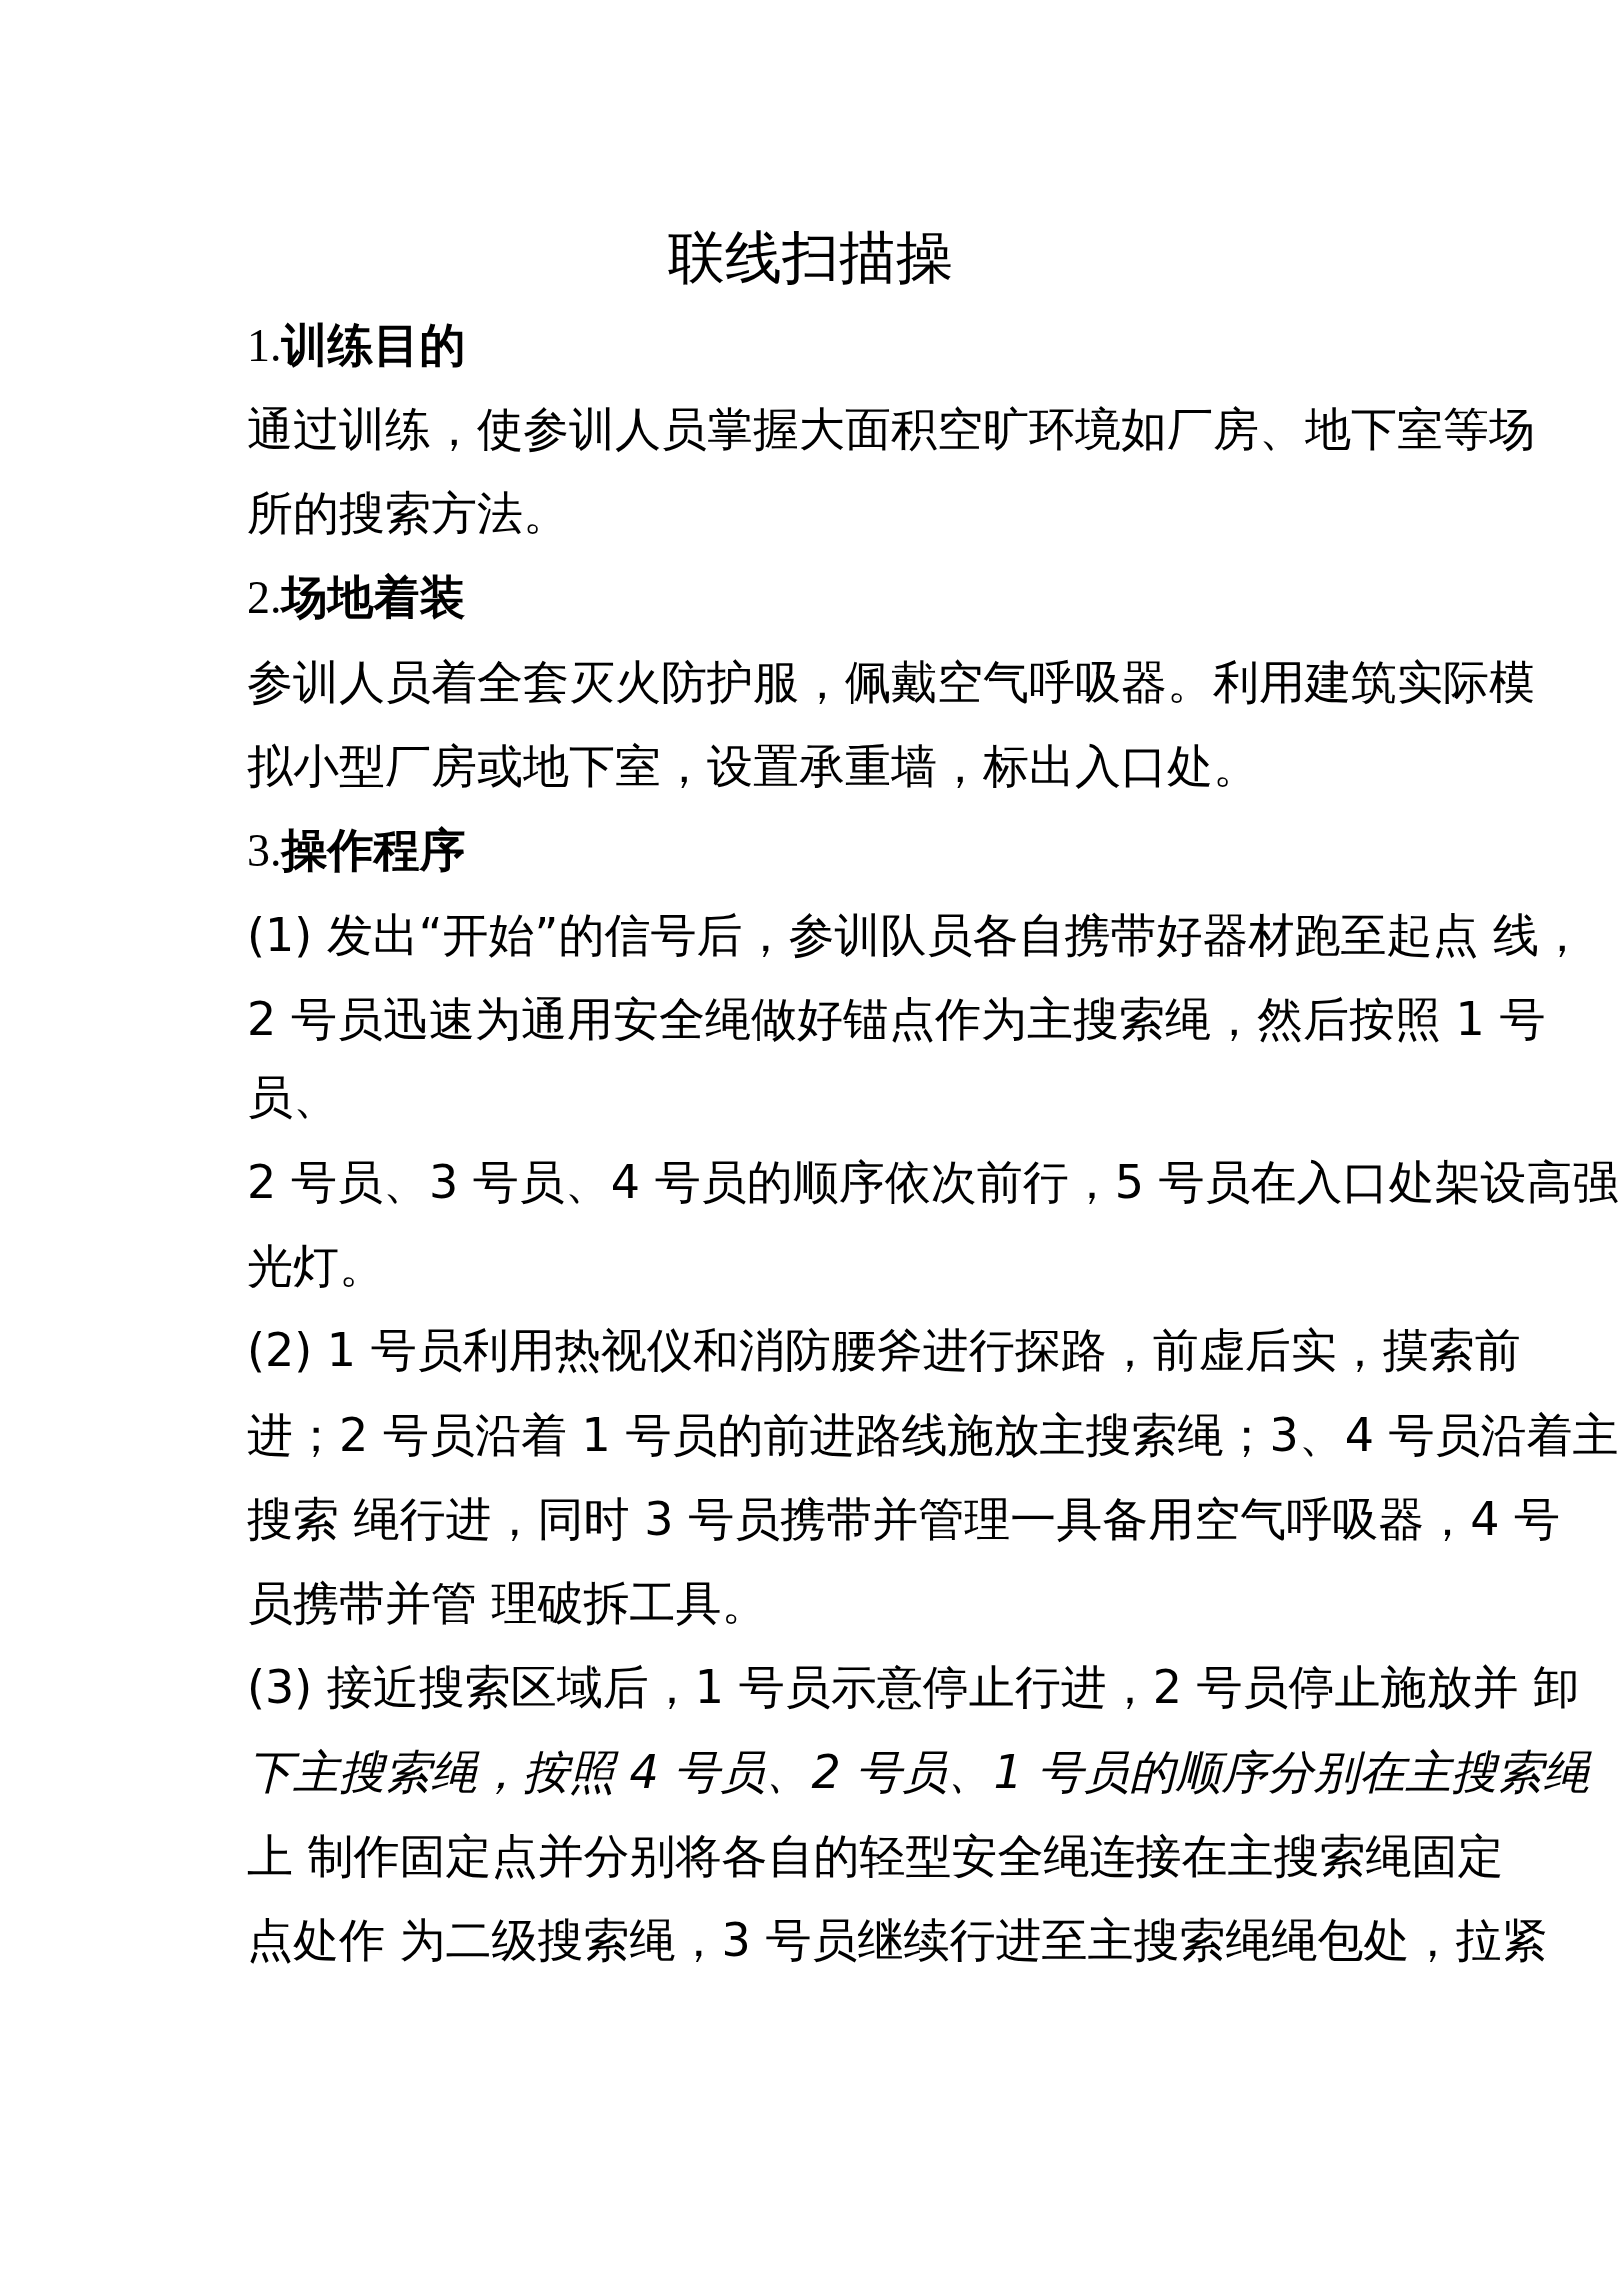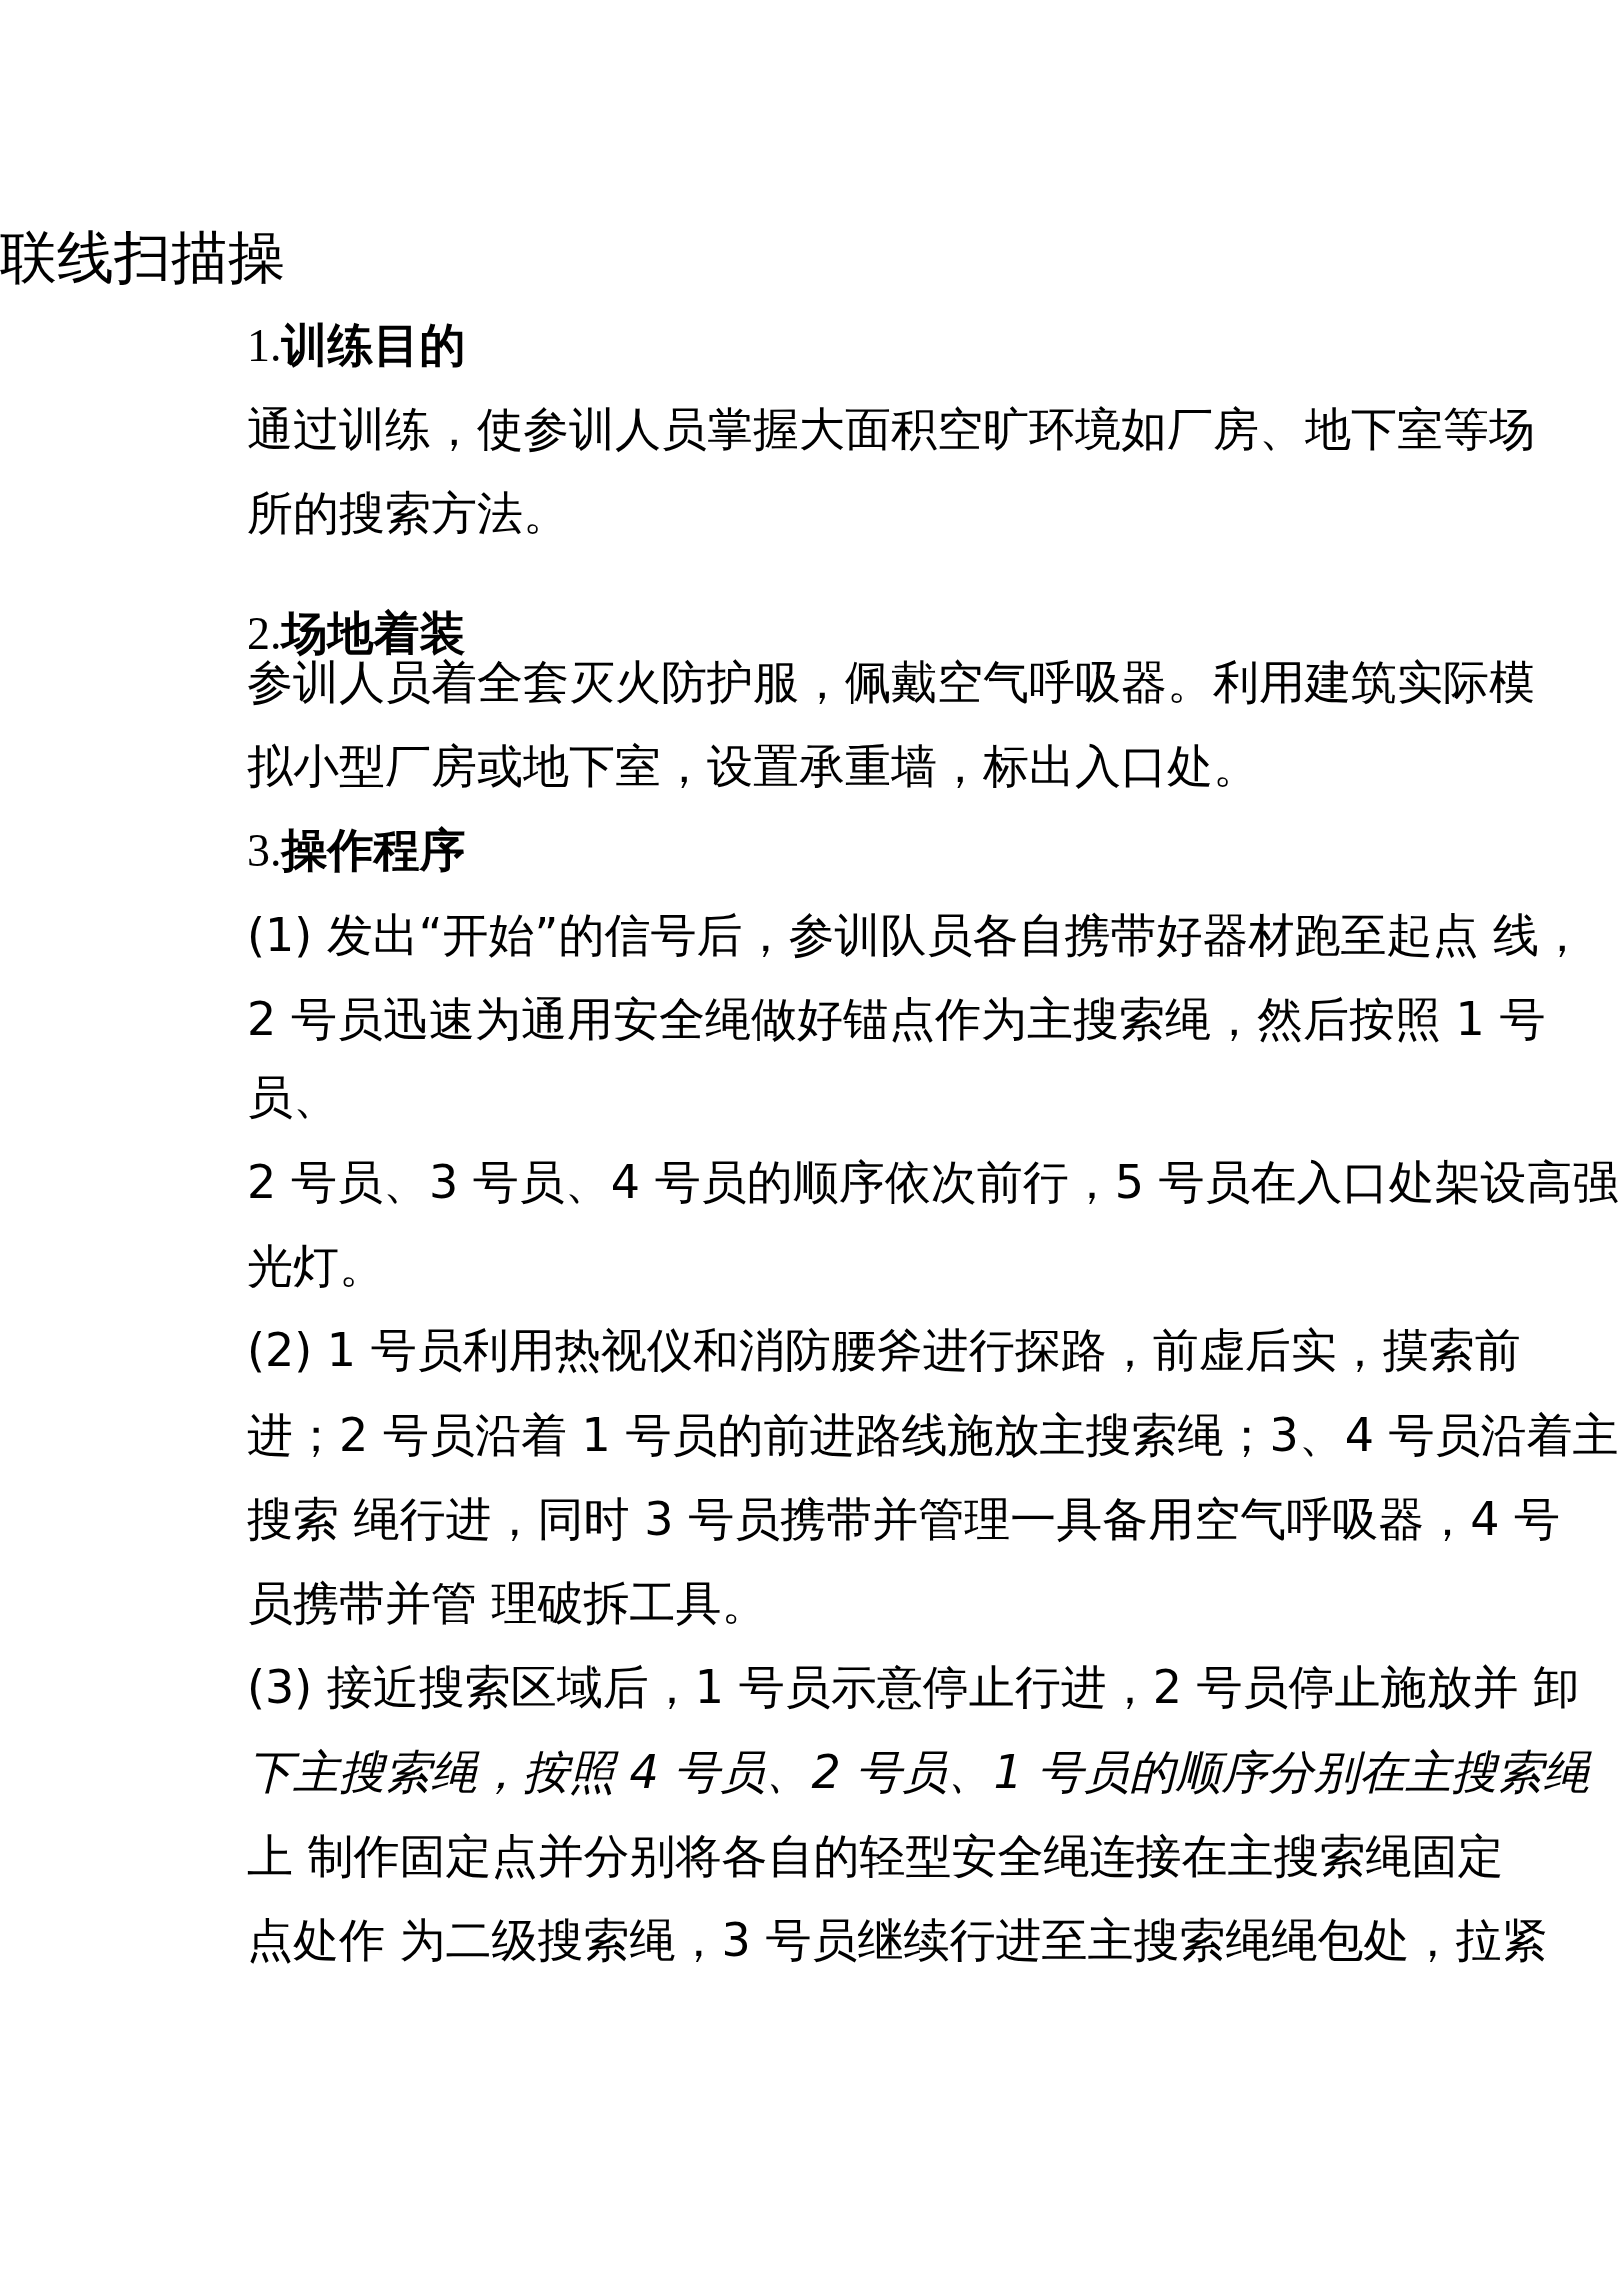--- a/index.html
+++ b/index.html
@@ -20,20 +20,21 @@
       left: 0;
       top: 0;
       width: 1621px;
       height: 2293px;
     }
     .title {
       position: absolute;
       left: 0;
       width: 1621px;
       top: 218px;
+      text-align: center;
       font-size: 57px;
       line-height: 78px;
       font-weight: normal;
       margin: 0;
     }
     .line {
       position: absolute;
       left: 247px;
       font-size: 46px;
       line-height: 59px;
@@ -53,21 +54,21 @@
 
 <div class="page">
   <h1 class="title">联线扫描操</h1>
 
   <div class="line heading" style="top:316px;">
     <span class="num">1.</span><span class="label">训练目的</span>
   </div>
   <p class="line" style="top:484px;">所的搜索方法。</p>
   <p class="line" style="top:400px;">通过训练，使参训人员掌握大面积空旷环境如厂房、地下室等场</p>
 
-  <div class="line heading" style="top:568px;margin-top:36px;">
+  <div class="line heading" style="top:568px;">
     <span class="num">2.</span><span class="label">场地着装</span>
   </div>
   <p class="line" style="top:653px;">参训人员着全套灭火防护服，佩戴空气呼吸器。利用建筑实际模</p>
   <p class="line" style="top:737px;">拟小型厂房或地下室，设置承重墙，标出入口处。</p>
 
   <div class="line heading" style="top:821px;">
     <span class="num">3.</span><span class="label">操作程序</span>
   </div>
   <p class="line" style="top:906px;"> (1) 发出“开始”的信号后，参训队员各自携带好器材跑至起点 线，</p>
   <p class="line" style="top:990px;">2 号员迅速为通用安全绳做好锚点作为主搜索绳，然后按照 1 号</p>

